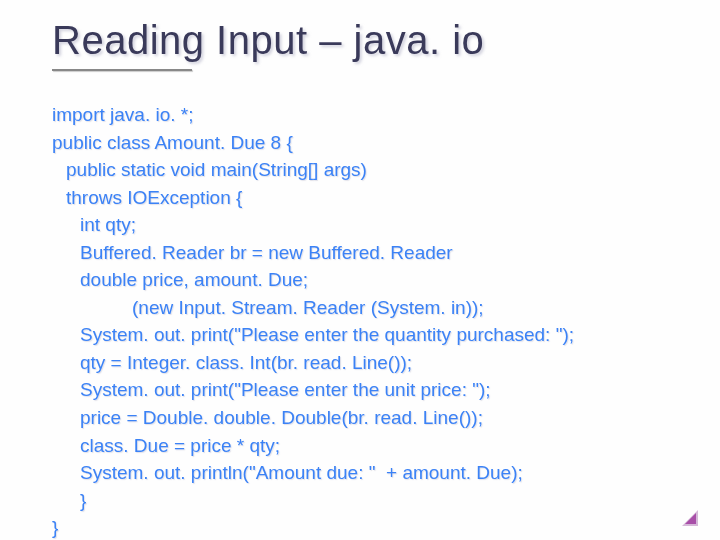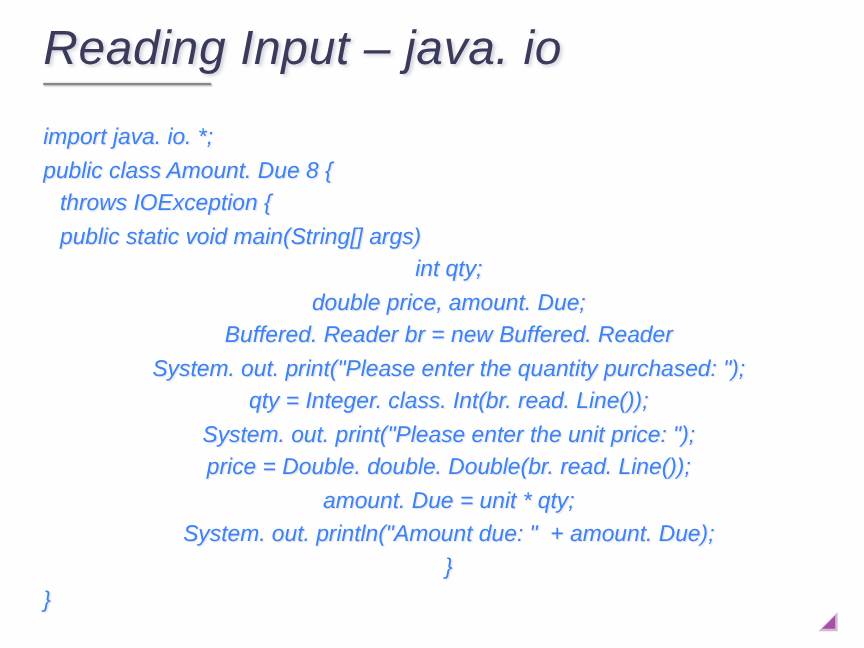--- a/index.html
+++ b/index.html
@@ -6,23 +6,22 @@
     body {
       width: 720px;
       height: 540px;
       background: #fefefe;
       font-family: Tahoma, Verdana, Arial, sans-serif;
       overflow: hidden;
     }
     .slide {
       width: 100%;
       height: 100%;
-      padding: 18px 36px;
+      padding: 18px 52px;
       position: relative;
-      font-style: italic;
     }
     .title {
       font-size: 40px;
       font-weight: normal;
       color: #3a3a5a;
       text-shadow: 2px 2px 3px rgba(180,180,200,0.6);
       letter-spacing: 0.5px;
       margin-bottom: 6px;
     }
     .title-rule {
@@ -35,21 +34,21 @@
     .code-block {
       font-size: 19px;
       line-height: 1.45;
       color: #3b82f6;
       text-shadow: 1px 1px 1px rgba(180,180,200,0.4);
     }
     .code-line {
       white-space: pre;
     }
     .ind1 { padding-left: 14px; }
-    .ind2 { padding-left: 28px; text-align: center; }
+    .ind2 { padding-left: 28px; }
     .ind3 { padding-left: 80px; }
     .corner {
       position: absolute;
       bottom: 14px;
       right: 22px;
       width: 18px;
       height: 18px;
     }
     .corner::before {
       content: "";
@@ -75,29 +74,30 @@
 </head>
 <body>
 
 <div class="slide">
   <h1 class="title">Reading Input – java. io</h1>
   <div class="title-rule"></div>
 
   <div class="code-block">
     <div class="code-line">import java. io. *;</div>
     <div class="code-line">public class Amount. Due 8 {</div>
+    <div class="code-line ind1">public static void main(String[] args)</div>
     <div class="code-line ind1">throws IOException {</div>
-    <div class="code-line ind1">public static void main(String[] args)</div>
     <div class="code-line ind2">int qty;</div>
+    <div class="code-line ind2">Buffered. Reader br = new Buffered. Reader</div>
     <div class="code-line ind2">double price, amount. Due;</div>
-    <div class="code-line ind2">Buffered. Reader br = new Buffered. Reader</div>
+    <div class="code-line ind3">(new Input. Stream. Reader (System. in));</div>
     <div class="code-line ind2">System. out. print("Please enter the quantity purchased: ");</div>
     <div class="code-line ind2">qty = Integer. class. Int(br. read. Line());</div>
     <div class="code-line ind2">System. out. print("Please enter the unit price: ");</div>
     <div class="code-line ind2">price = Double. double. Double(br. read. Line());</div>
-    <div class="code-line ind2">amount. Due = unit * qty;</div>
+    <div class="code-line ind2">class. Due = price * qty;</div>
     <div class="code-line ind2">System. out. println("Amount due: "  + amount. Due);</div>
     <div class="code-line ind2">}</div>
     <div class="code-line">}</div>
   </div>
 
   <div class="corner"></div>
 </div>
 
 </body></html>

